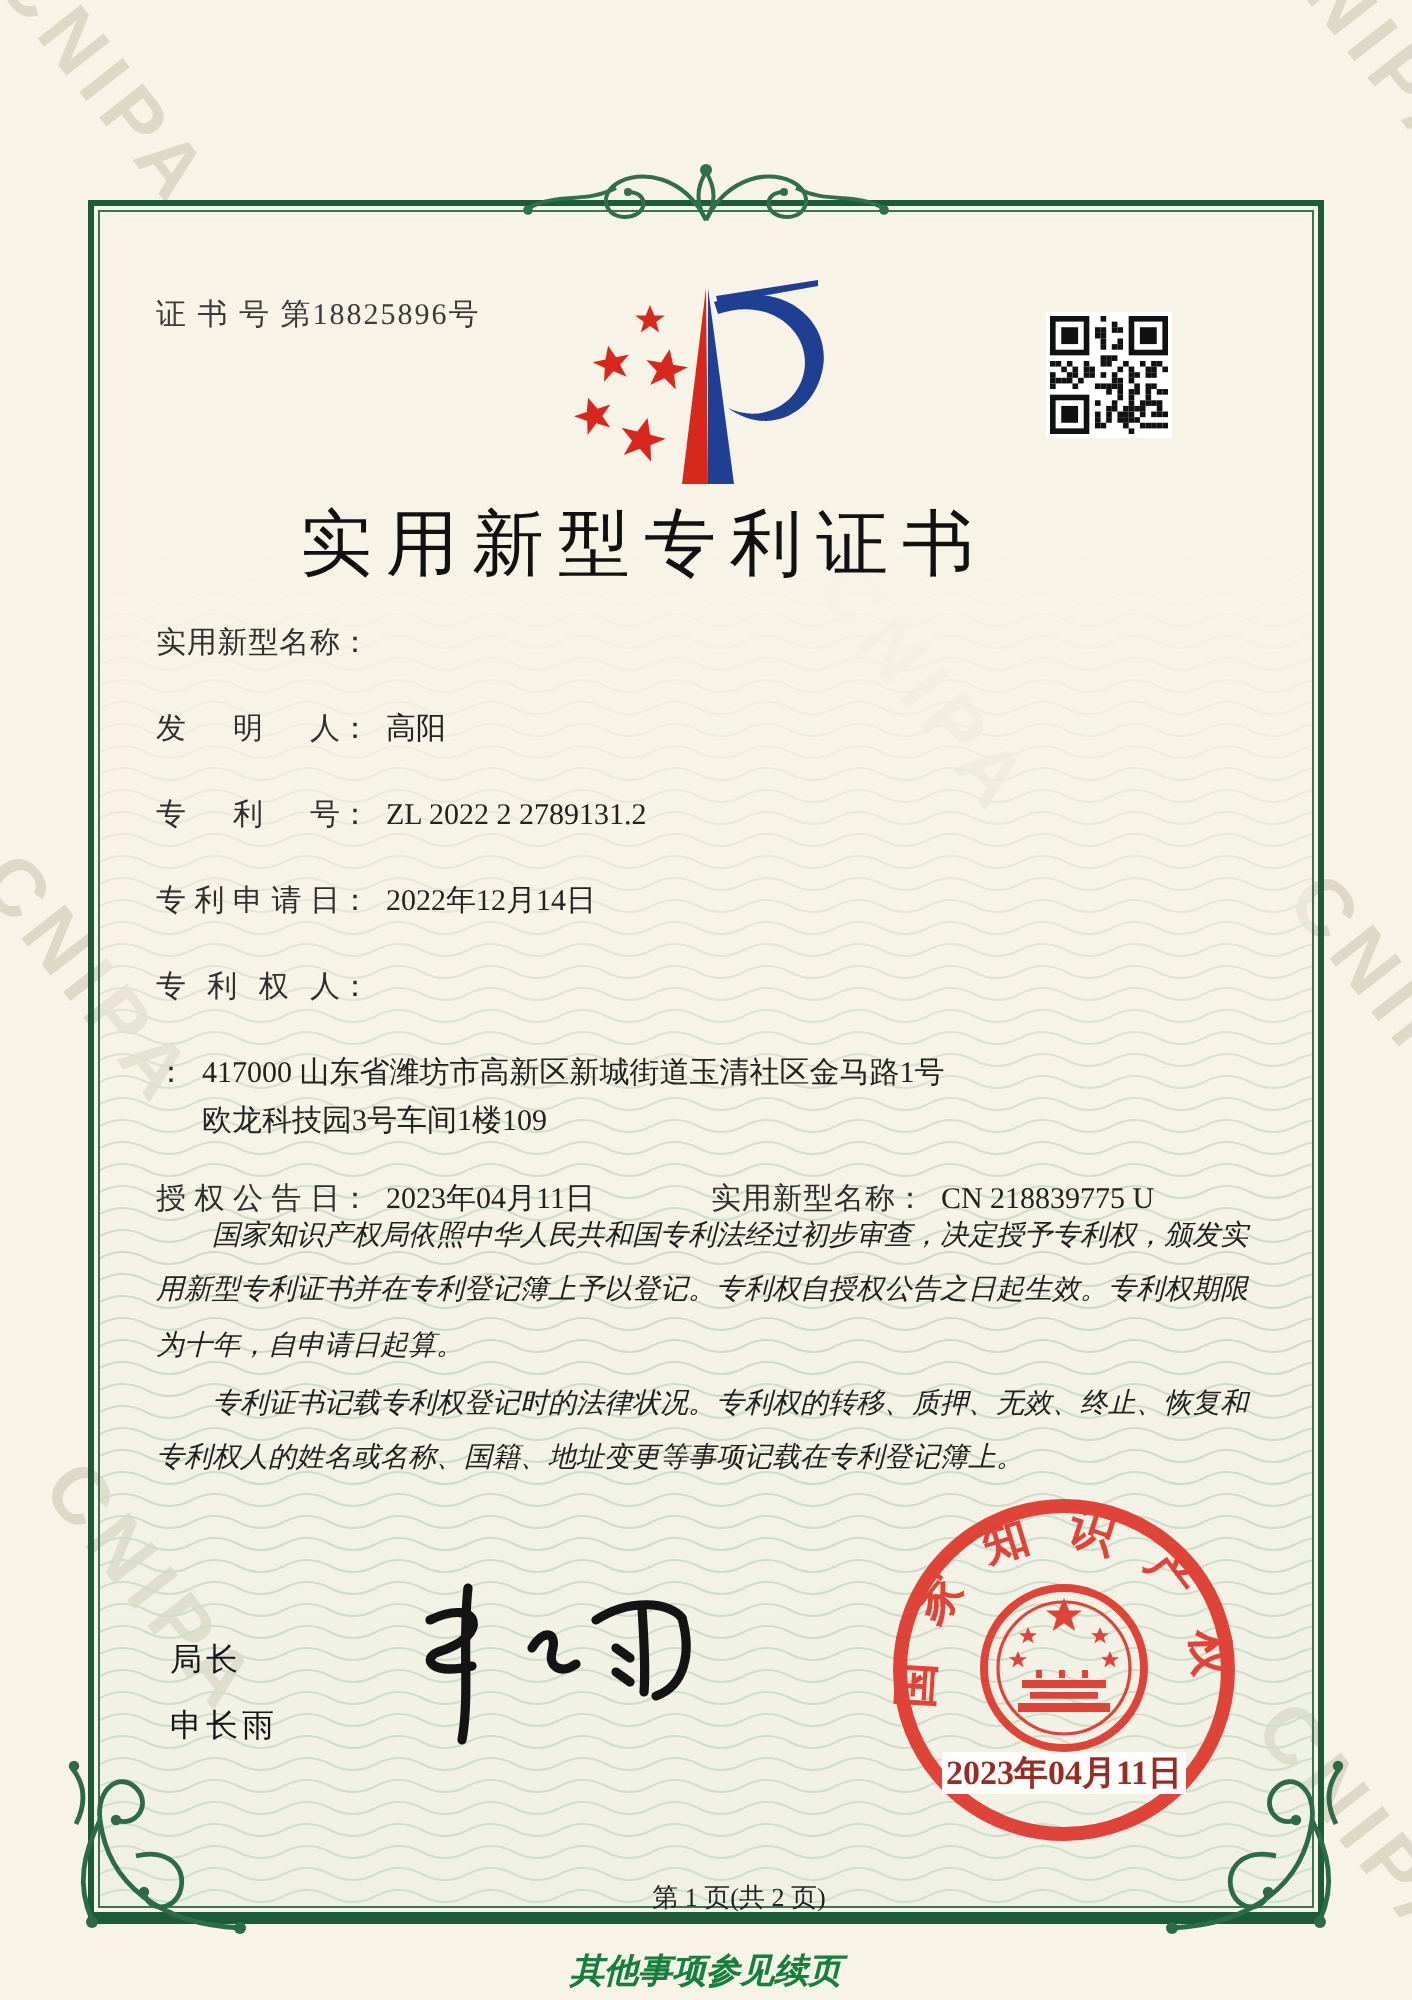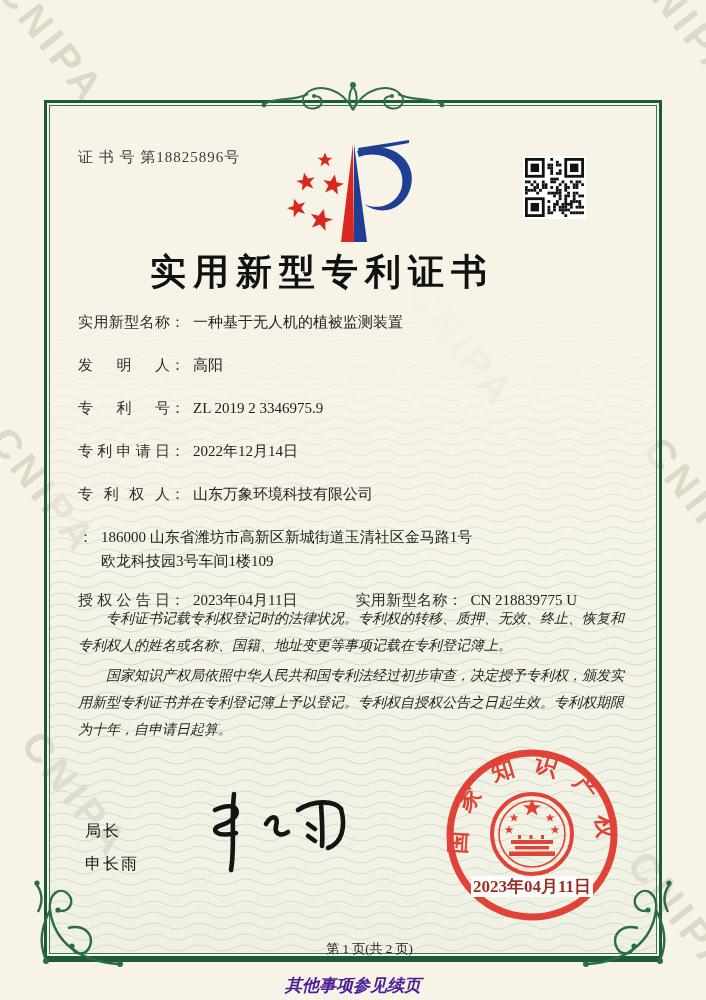--- a/index.html
+++ b/index.html
@@ -35,21 +35,21 @@
   
   .content { position:absolute; left:0; top:4px; width:706px; height:1000px; z-index:6; }
   .cert-number {
     position:absolute; left:78px; top:144px; font-size:15px;
     letter-spacing:1px; color:#3a3a3a;
   }
   .logo { position:absolute; left:281px; top:134px; }
   .qr { position:absolute; left:523px; top:152px; background:#fff; padding:2px; }
   .title {
     position:absolute; left:0; top:244px; width:644px; text-align:center;
-    font-size:36px; font-weight:bold; letter-spacing:7px; color:#111;
+    font-size:36px; font-weight:normal; letter-spacing:7px; color:#111;
   }
   .fields { position:absolute; left:78px; top:306px; width:556px; font-size:15px; }
   .f-row { margin-bottom:19px; line-height:24px; display:flex;font-family:Liberation Serif, serif; }
   .f-label {
     display:inline-block; width:92px; text-align:justify; text-align-last:justify;
     color:#2f2f2f; flex:0 0 92px;
   }
   .f-colon { margin-right:8px; }
   .f-value { color:#222; }
   .f-pair2 { margin-left:58px; display:flex; }
@@ -64,21 +64,21 @@
     color:#161616; letter-spacing:2px; line-height:33px;
   }
   .sig-scribble { position:absolute; left:182px; top:778px; z-index:7; }
   .seal { position:absolute; left:439px; top:738px; z-index:7; opacity:.92; }
   .page-num {
     position:absolute; left:44px; top:936px; width:618px; text-align:center;
     font-size:13px; color:#222; z-index:6;padding-left:33px;
   }
   .continuation {
     position:absolute; left:0; top:970px; width:706px; text-align:center;
-    font-size:17px; font-weight:bold; font-style:italic; color:#4c1d95; z-index:6;
+    font-size:17px; font-weight:bold; font-style:italic; color:#15803d; z-index:6;
   }
   .scan-bar {
     position:absolute; left:62px; top:996px; width:578px; height:4px;
     background:#35332e; z-index:8;
   }
 </style>
 </head>
 <body>
 
 <div class="page">
@@ -295,64 +295,62 @@
         <rect x="20" y="19" width="1" height="1" fill="#111"></rect>
         <rect x="14" y="20" width="1" height="1" fill="#111"></rect>
       </svg>
 
     <div class="title">实用新型专利证书</div>
 
     <div class="fields">
       <div class="f-row">
         <span class="f-label">实用新型名称</span>
           <span class="f-colon">：</span>
-        <span class="f-value">一种基于无人机的植被监测装置</span>
       </div>
       <div class="f-row">
         <span class="f-label">发明人</span>
           <span class="f-colon">：</span>
         <span class="f-value">高阳</span>
       </div>
       <div class="f-row">
         <span class="f-label">专利号</span>
           <span class="f-colon">：</span>
-        <span class="f-value">ZL 2019 2 3346975.9</span>
+        <span class="f-value">ZL 2022 2 2789131.2</span>
       </div>
       <div class="f-row">
         <span class="f-label">专利申请日</span>
           <span class="f-colon">：</span>
         <span class="f-value">2022年12月14日</span>
       </div>
       <div class="f-row">
         <span class="f-label">专利权人</span>
           <span class="f-colon">：</span>
-        <span class="f-value">山东万象环境科技有限公司</span>
       </div>
       <div class="f-row">
           <span class="f-colon">：</span>
         <span class="f-value">
-          <span style="display:block">186000 山东省潍坊市高新区新城街道玉清社区金马路1号</span>
+          <span style="display:block">417000 山东省潍坊市高新区新城街道玉清社区金马路1号</span>
           <span style="display:block">欧龙科技园3号车间1楼109</span>
         </span>
       </div>
       <div class="f-row" style="margin-top:-4px;">
         <span class="f-label">授权公告日</span>
           <span class="f-colon">：</span>
         <span class="f-value">2023年04月11日</span>
         <span class="f-pair2">
           <span class="f-label">实用新型名称</span>
             <span class="f-colon">：</span>
           <span class="f-value">CN 218839775 U</span>
         </span>
       </div>
     </div>
 
     <div class="legal">
+      <p>国家知识产权局依照中华人民共和国专利法经过初步审查，决定授予专利权，颁发实用新型专利证书并在专利登记簿上予以登记。专利权自授权公告之日起生效。专利权期限为十年，自申请日起算。</p>
       <p>专利证书记载专利权登记时的法律状况。专利权的转移、质押、无效、终止、恢复和专利权人的姓名或名称、国籍、地址变更等事项记载在专利登记簿上。</p>
-      <p>国家知识产权局依照中华人民共和国专利法经过初步审查，决定授予专利权，颁发实用新型专利证书并在专利登记簿上予以登记。专利权自授权公告之日起生效。专利权期限为十年，自申请日起算。</p>
     </div>
 
     <div class="sig-block">
       <div>局长</div>
       <div>申长雨</div>
     </div>
     <svg class="sig-scribble" width="172" height="92" viewBox="0 0 172 92">
       <g fill="none" stroke="#141414" stroke-width="4.6" stroke-linecap="round">
         <path d="M52,12 C49,38 53,66 49,88"></path>
         <path d="M33,28 C58,16 64,36 37,44 C29,47 33,56 54,51"></path>

